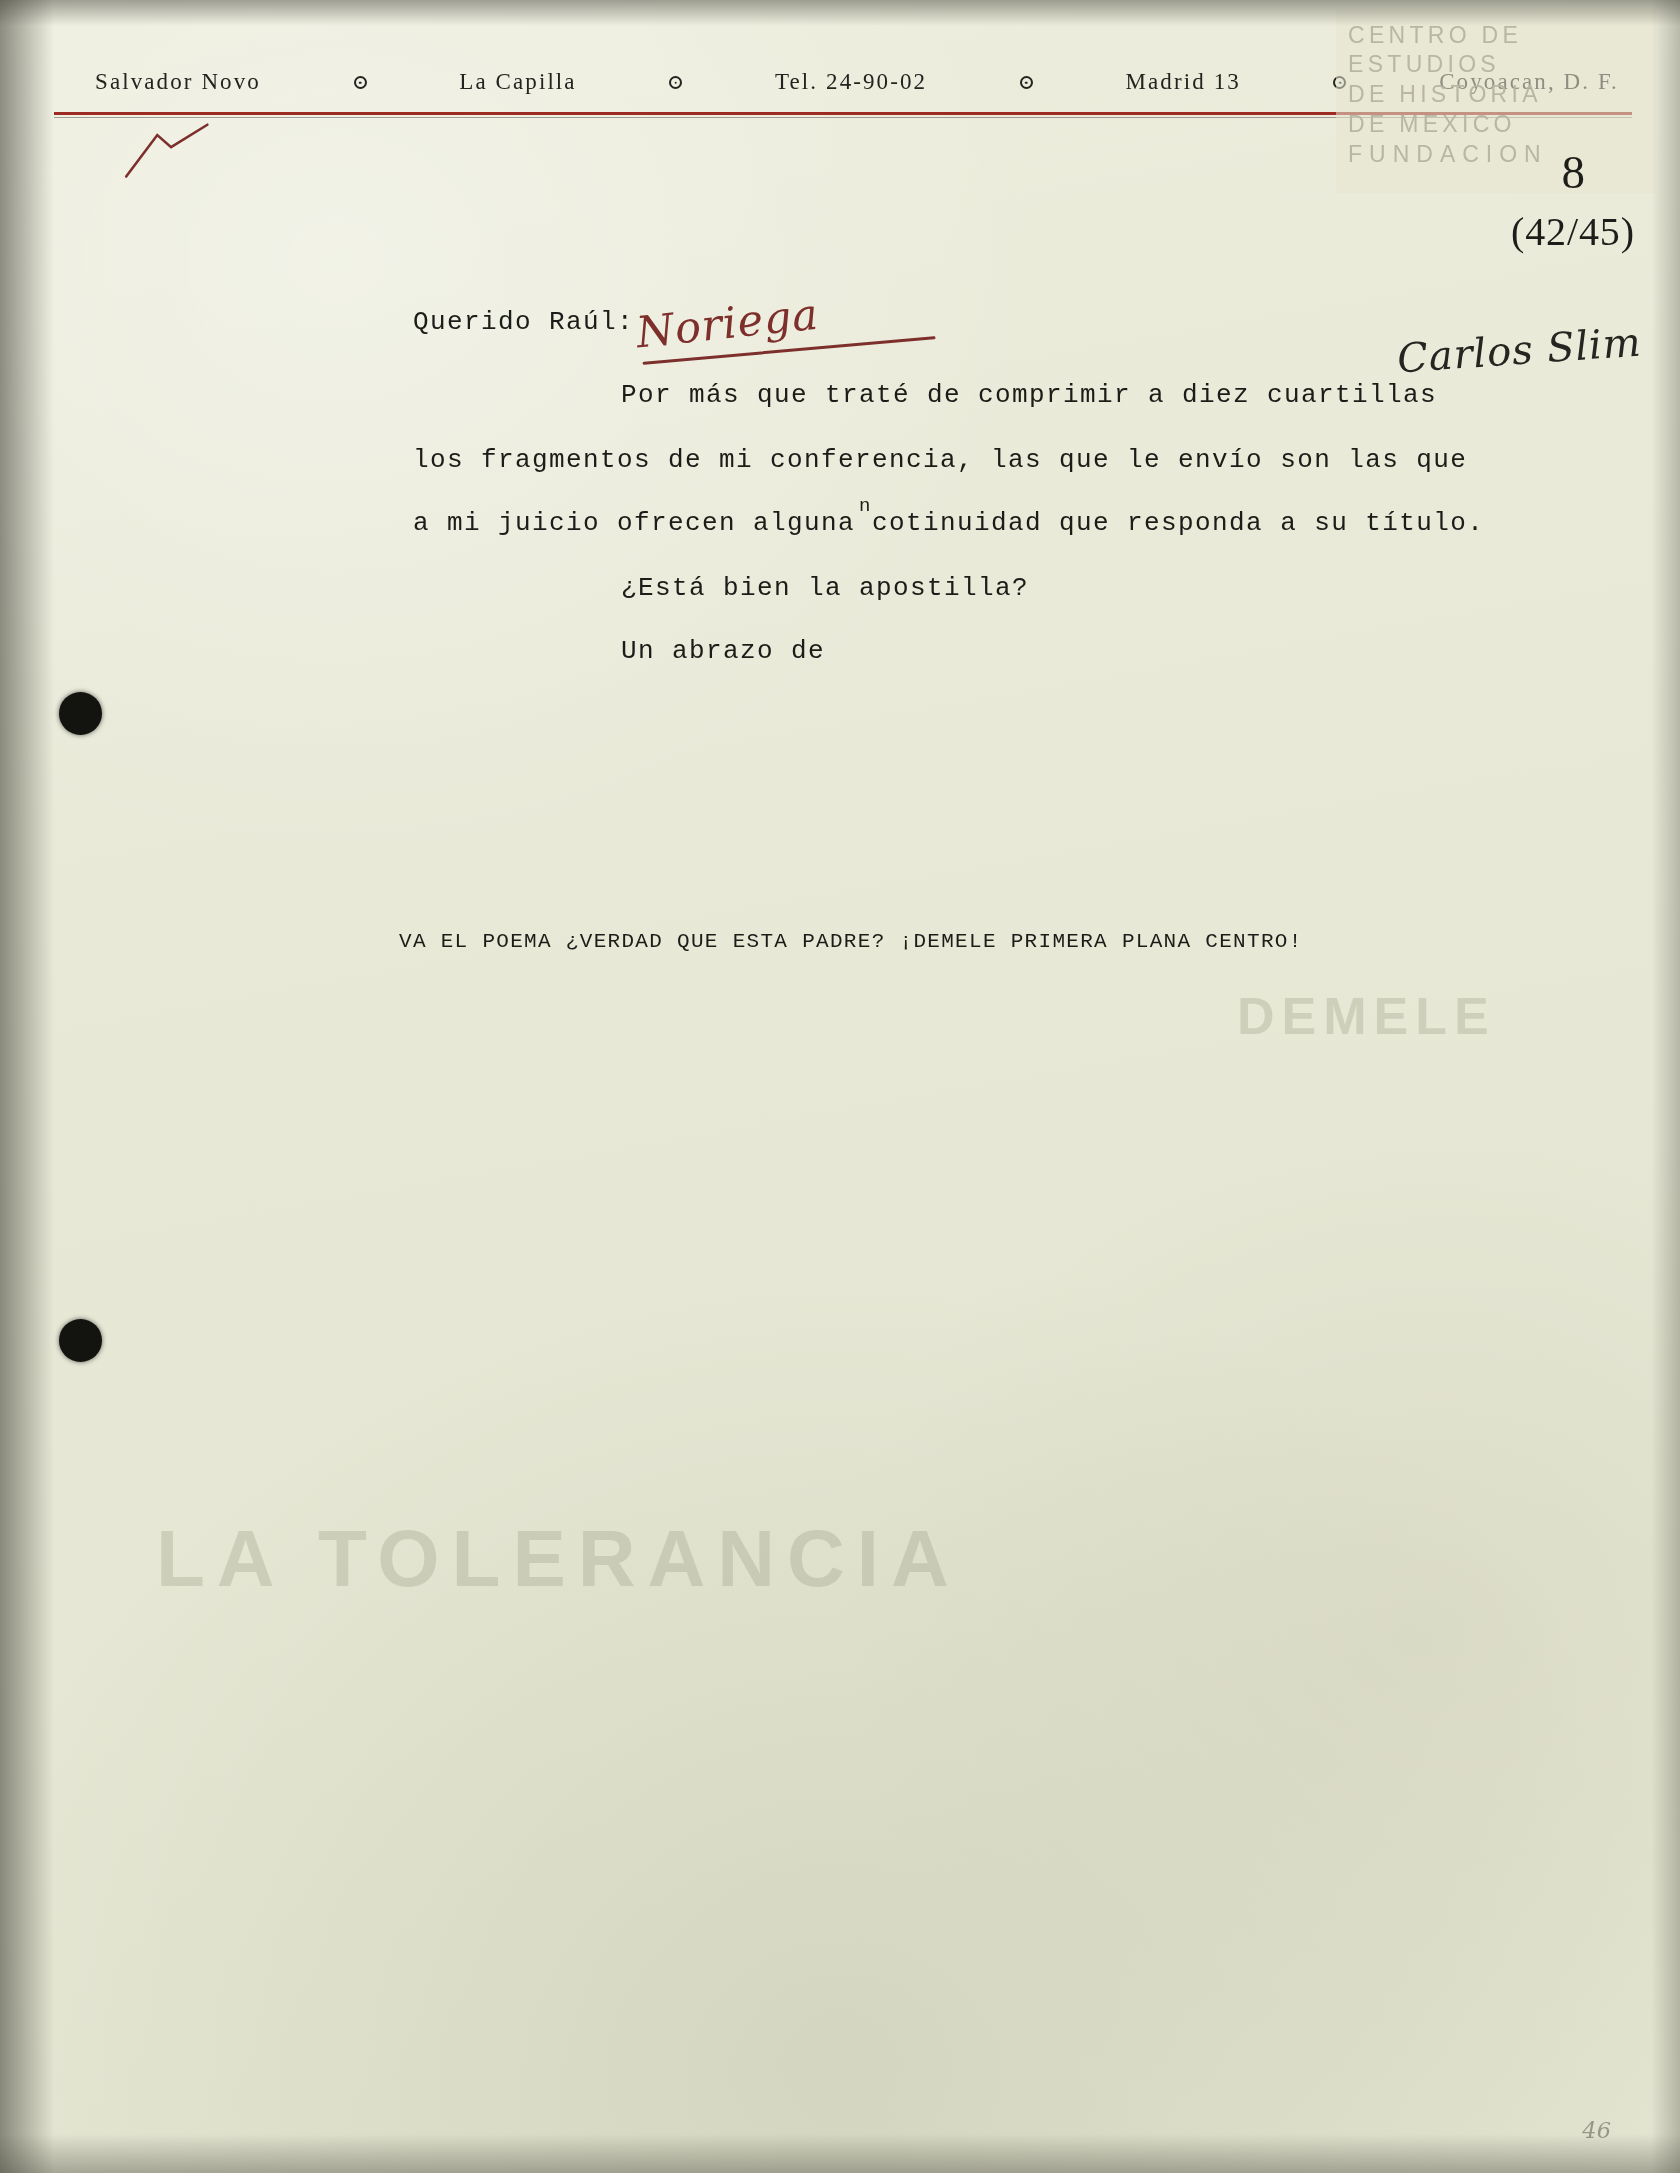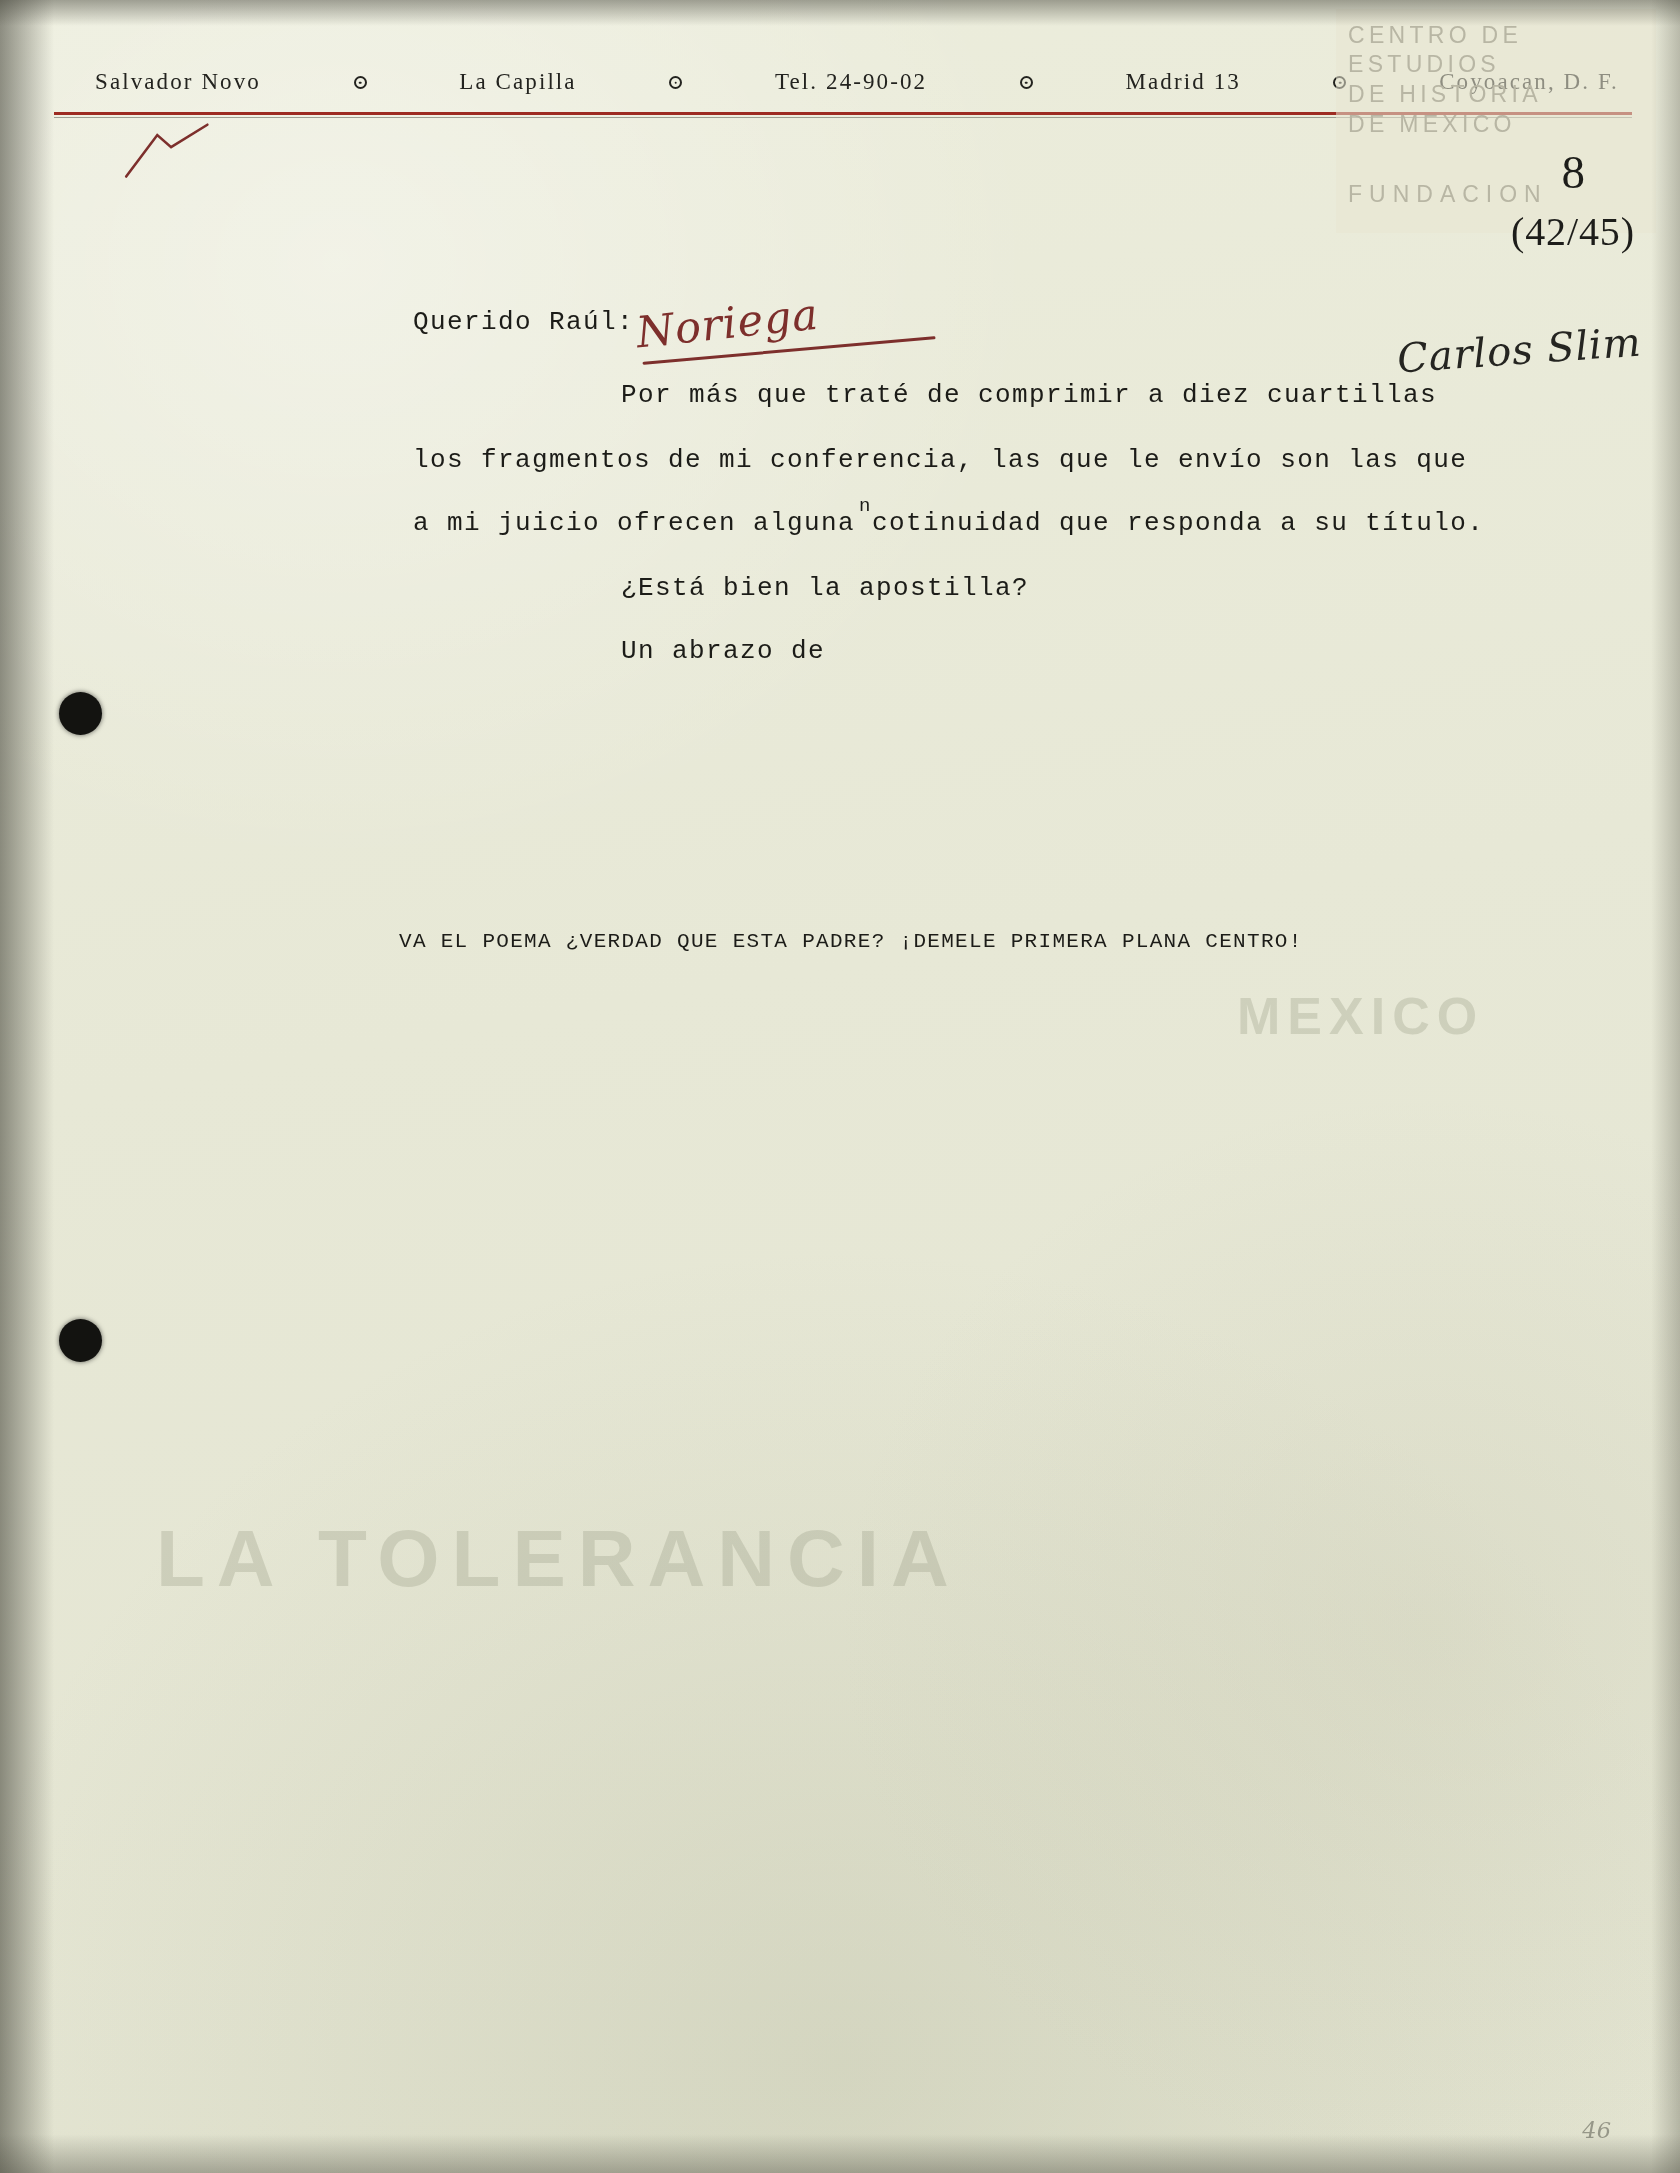--- a/index.html
+++ b/index.html
@@ -117,21 +117,21 @@
     background: rgba(231,229,209,0.55);
     color: #b8b6a4;
     font-family: "Liberation Sans", sans-serif;
     font-size: 23px;
     letter-spacing: 4.3px;
     line-height: 1.30;
     text-align: left;
     user-select: none;
   }
   .archive-stamp div { white-space: nowrap; }
-  .stamp-line-4 { letter-spacing: 7px; margin-top: 40px; }
+  .stamp-line-4 { letter-spacing: 7px; }
 
   
   .hw {
     position: absolute;
     font-family: "DejaVu Serif", serif;
     font-style: italic;
     color: #2a2a26;
   }
   .hw-page-number {
     top: 145px;
@@ -251,21 +251,21 @@
   }
 </style>
 </head>
 <body>
 
 <div class="page">
 
   <div class="paper-texture"></div>
 
   <div class="showthrough st-1">LA TOLERANCIA</div>
-  <div class="showthrough st-2">MEXICO</div>
+  <div class="showthrough st-2">DEMELE</div>
 
   <div class="letterhead">
     <span class="lh-text">Salvador Novo</span>
     <span class="lh-sep"></span>
     <span class="lh-text">La Capilla</span>
     <span class="lh-sep"></span>
     <span class="lh-text">Tel. 24-90-02</span>
     <span class="lh-sep"></span>
     <span class="lh-text">Madrid 13</span>
     <span class="lh-sep"></span>

